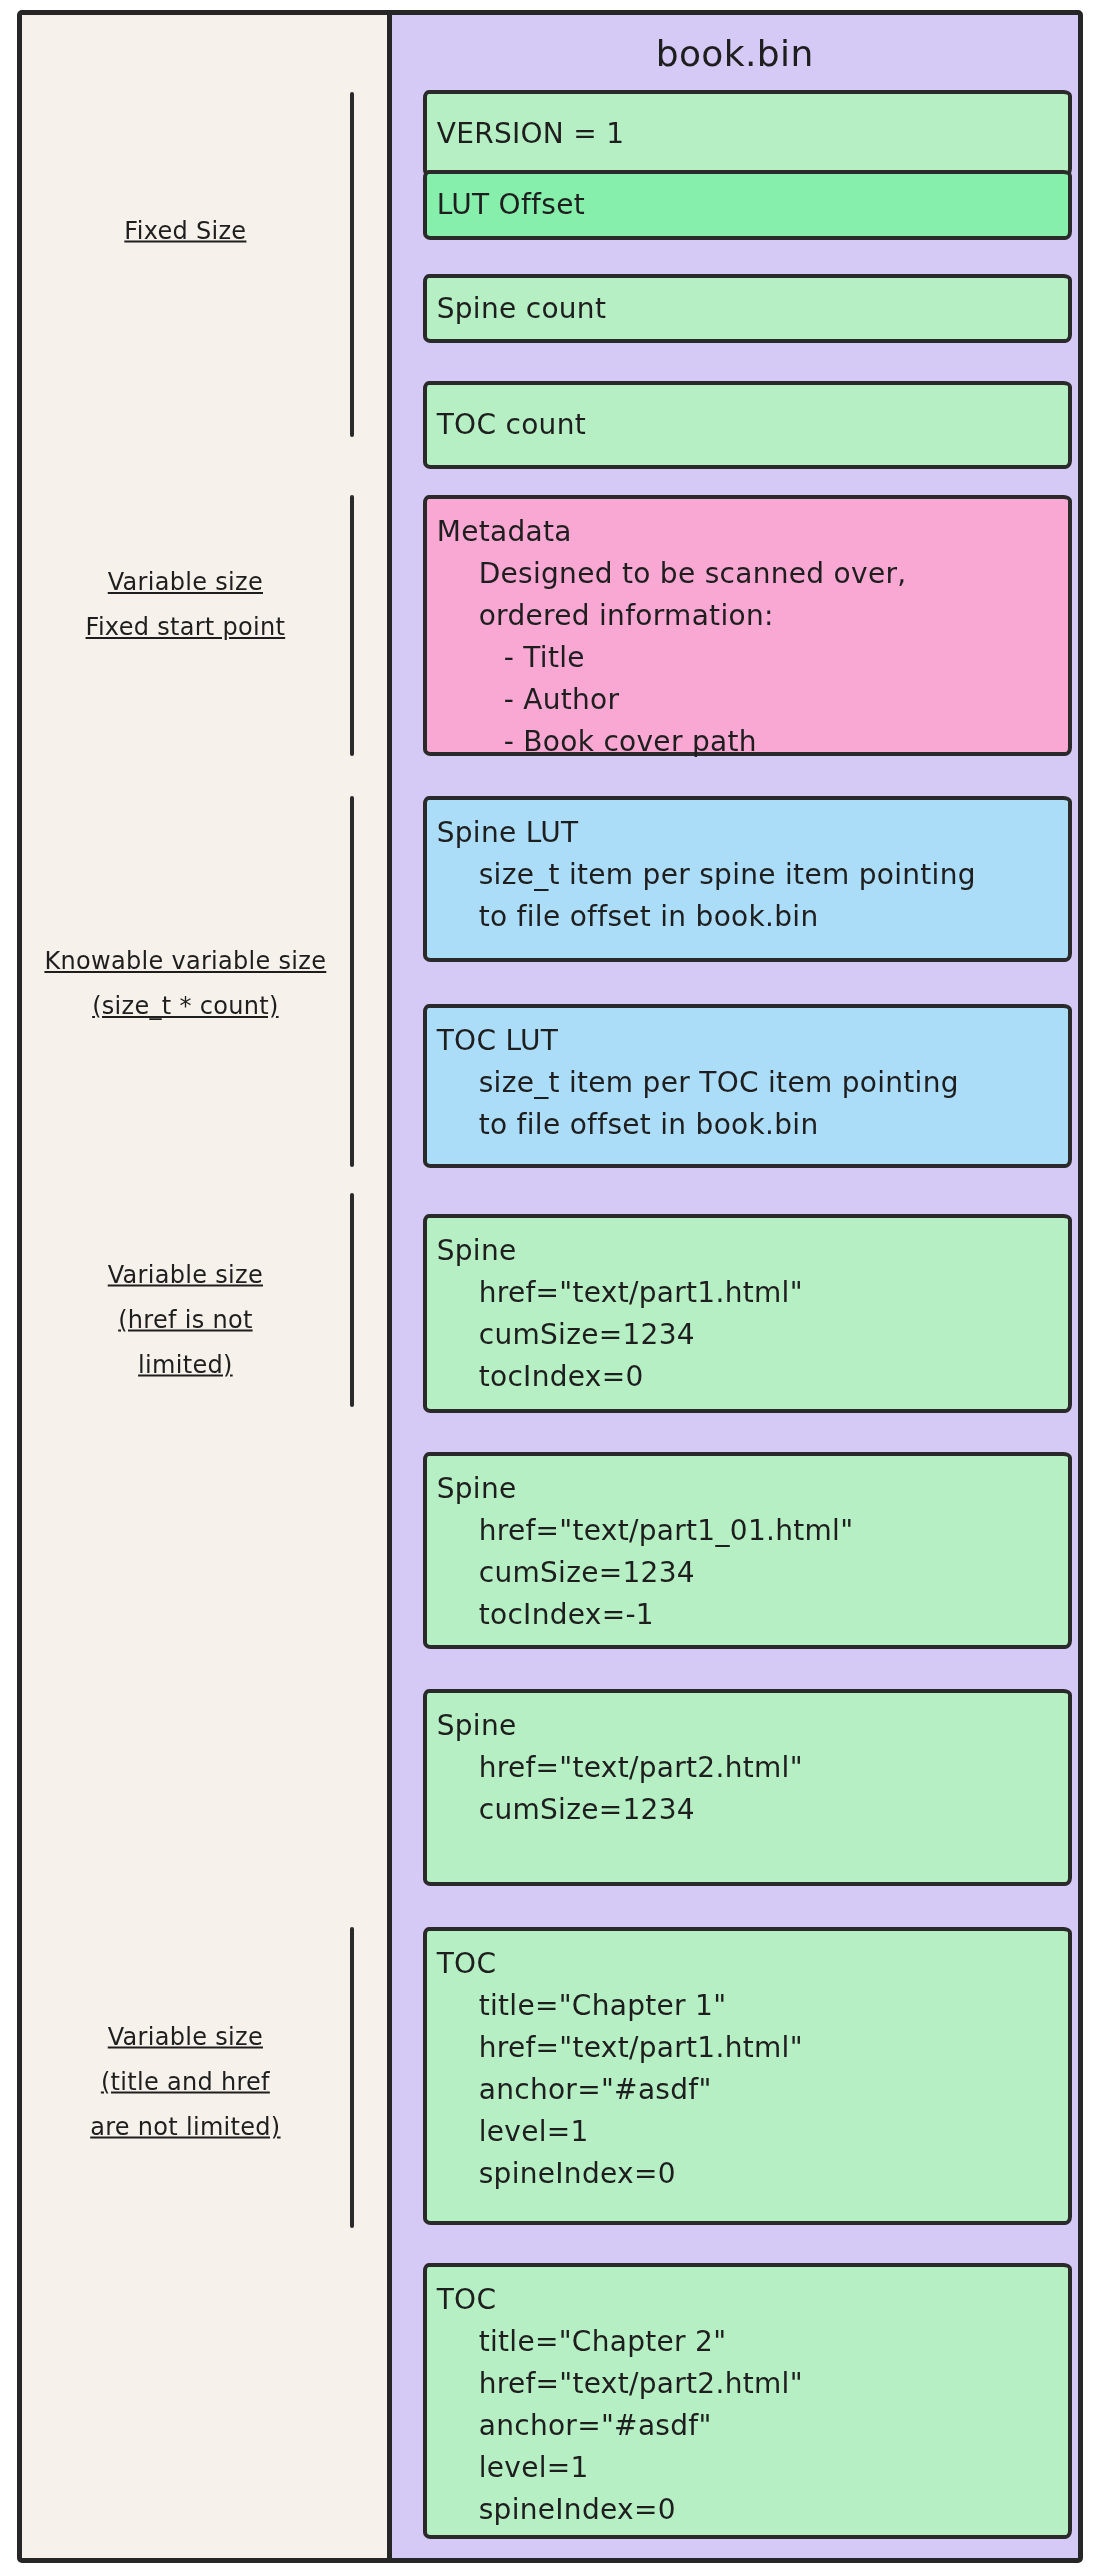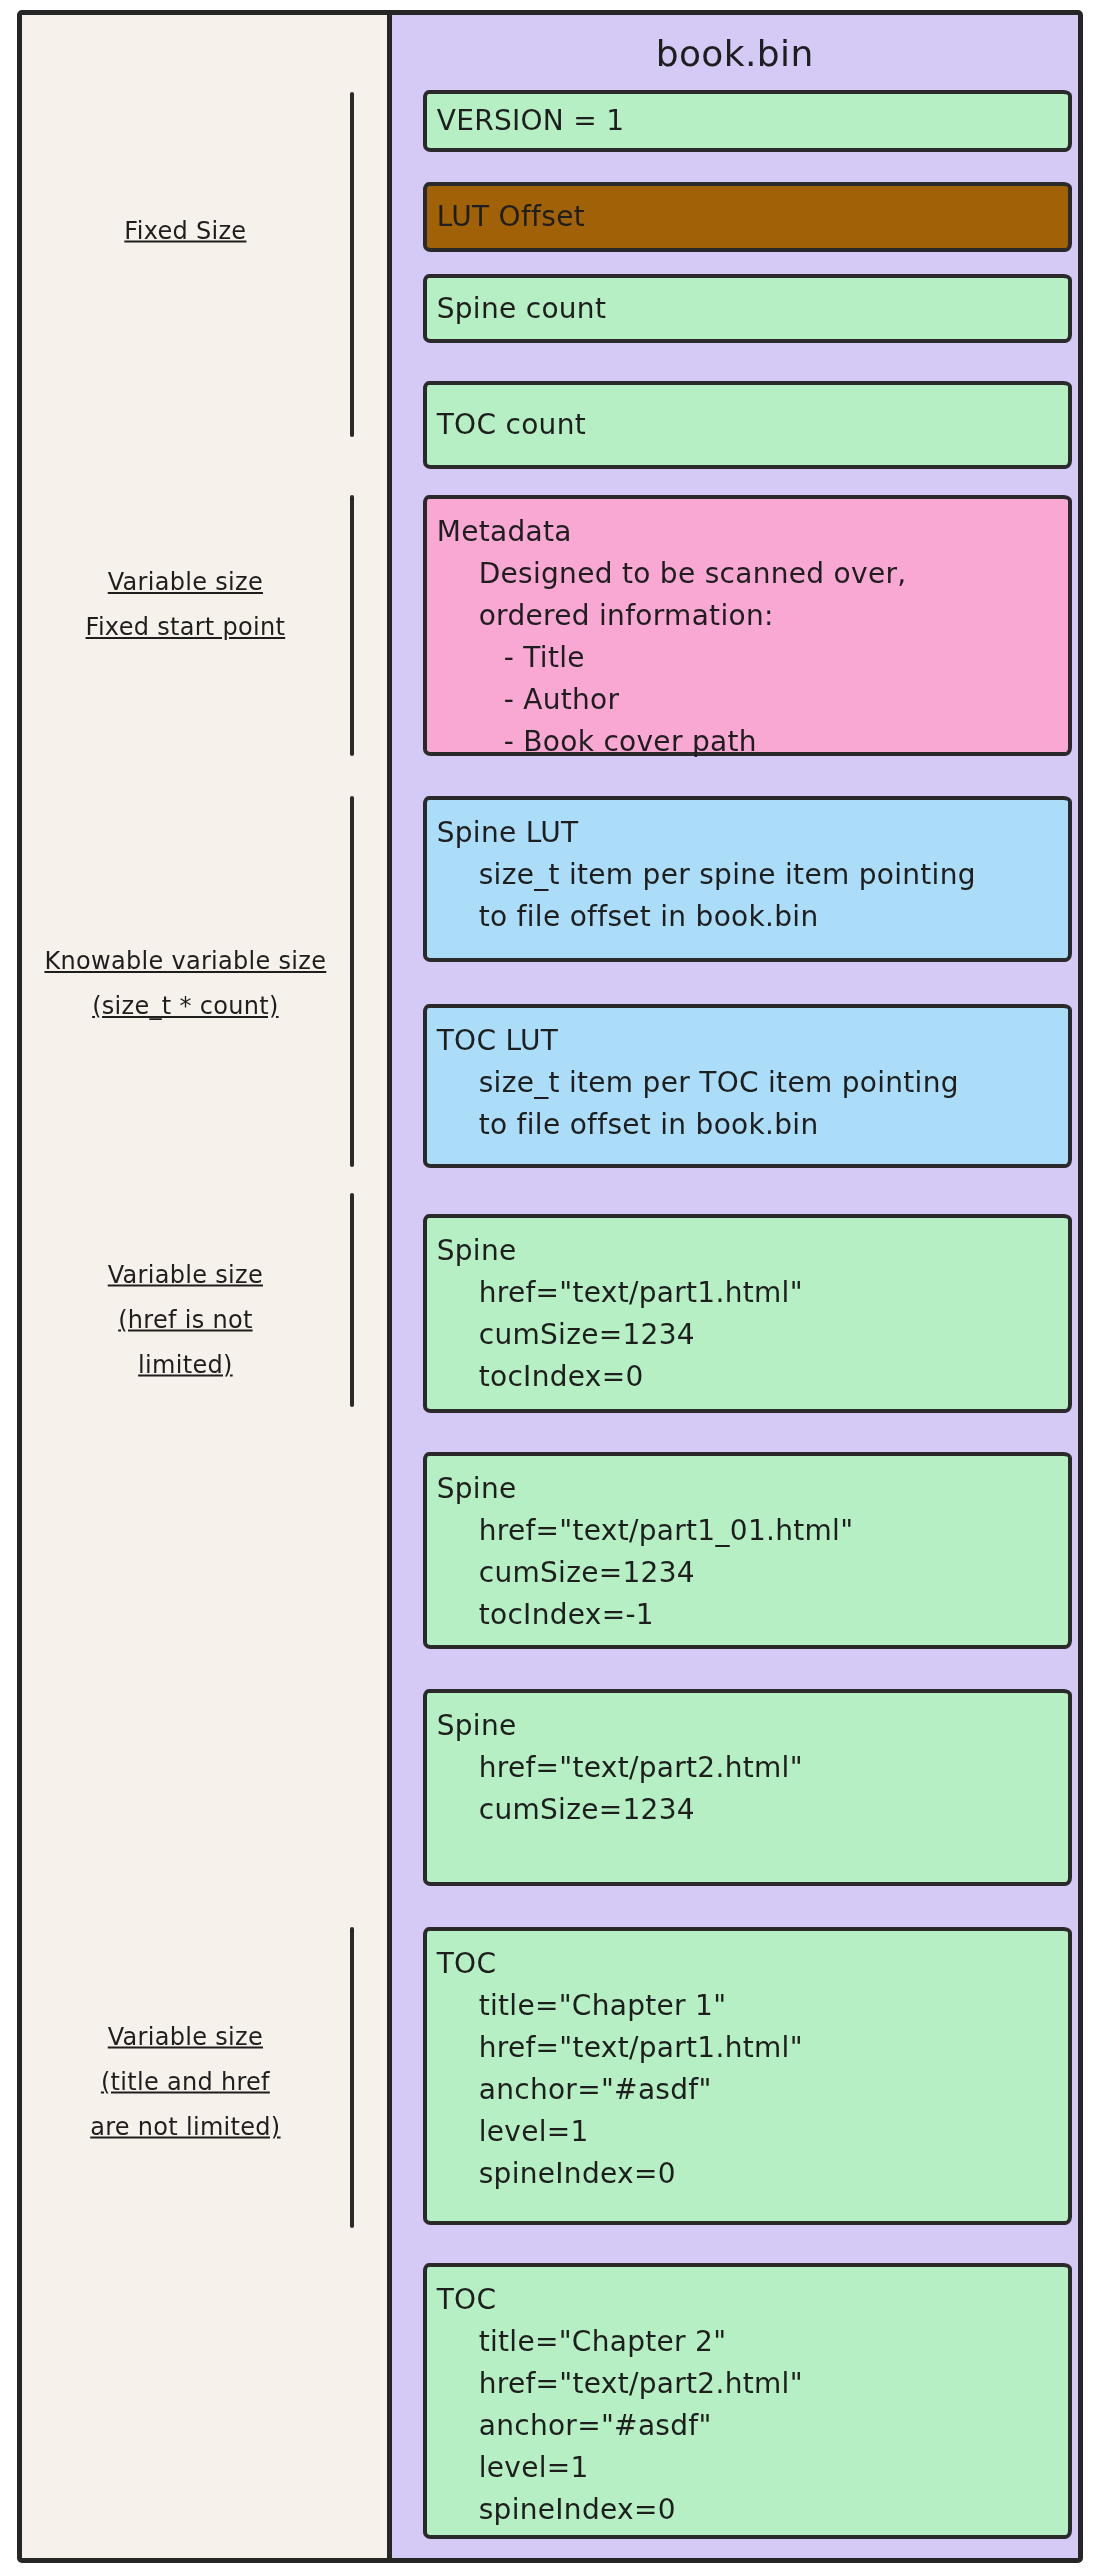--- a/index.html
+++ b/index.html
@@ -75,24 +75,24 @@
       </div>
       <div class="bracket" style="left: 328px; top: 1912px; height: 301px;"></div>
       <div class="annotation" style="top: 2067px;">
         <div>Variable size</div>
         <div>(title and href</div>
         <div>are not limited)</div>
       </div>
     </div>
   <div class="purple-panel" id="purple-panel">
     <div class="panel-title">book.bin</div>
-  <div class="block single" style="top: 75px; height: 62px; background: rgb(181, 239, 195);">
+  <div class="block single" style="top: 75px; height: 87px; background: rgb(181, 239, 195);">
         <div class="bline i0">VERSION = 1</div>
       </div>
-      <div class="block single" style="top: 167px; height: 70px; background: #a16207;">
+      <div class="block single" style="top: 155px; height: 70px; background: #86efac;">
         <div class="bline i0">LUT Offset</div>
       </div>
       <div class="block single" style="top: 259px; height: 69px; background: rgb(181, 239, 195);">
         <div class="bline i0">Spine count</div>
       </div>
       <div class="block single" style="top: 366px; height: 88px; background: rgb(181, 239, 195);">
         <div class="bline i0">TOC count</div>
       </div>
       <div class="block" style="top: 480px; height: 261px; background: #f9a8d4;">
         <div class="bline i0">Metadata</div>

